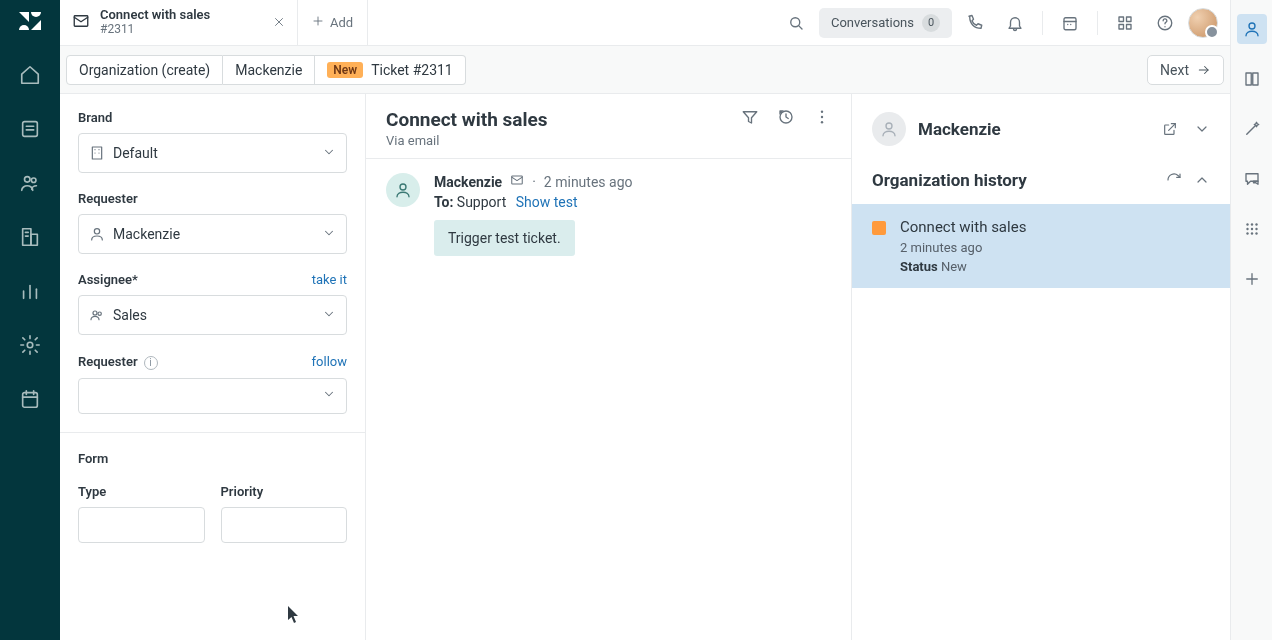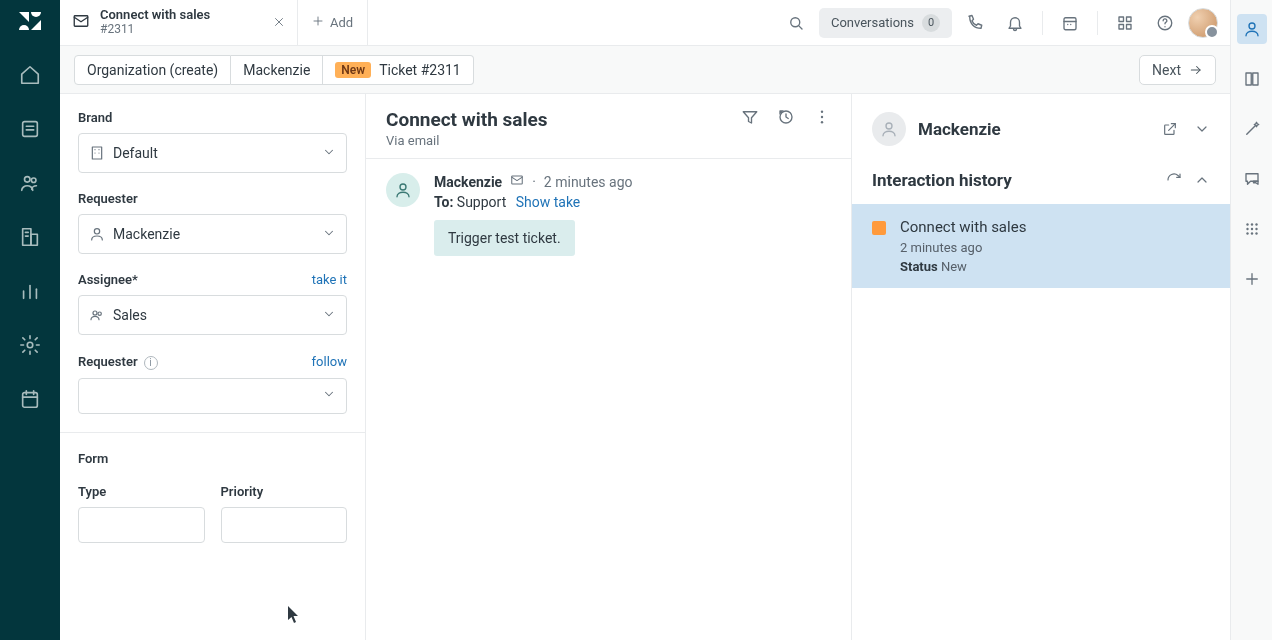--- a/index.html
+++ b/index.html
@@ -34,21 +34,21 @@
   .topbar-right { display: flex; align-items: center; gap: 6px; padding-right: 12px; }
   .top-icon { width: 34px; height: 34px; display: flex; align-items: center; justify-content: center; color: #68737d; cursor: pointer; }
   .top-icon svg { width: 18px; height: 18px; }
   .top-sep { width: 1px; height: 24px; background: #e9ebed; margin: 0 4px; }
   .conv-btn { background: #eceef0; border-radius: 5px; padding: 6px 12px; display: flex; align-items: center; gap: 8px; color: #49545c; font-size: 13px; cursor: pointer; }
   .conv-count { background: #d8dcde; border-radius: 10px; min-width: 18px; height: 18px; display: inline-flex; align-items: center; justify-content: center; font-size: 11px; color: #49545c; }
   .avatar-img { width: 30px; height: 30px; border-radius: 50%; background: radial-gradient(circle at 30% 30%, #f0d0b0, #c89060); border: 1px solid #d8dcde; position: relative; }
   .avatar-img::after { content: ""; position: absolute; right: -2px; bottom: -2px; width: 10px; height: 10px; border-radius: 50%; background: #87929d; border: 2px solid #fff; }
 
   
-  .crumb-row { background: #f8f9f9; border-bottom: 1px solid #e9ebed; display: flex; align-items: center; padding: 0 14px; gap: 0; }
+  .crumb-row { background: #f8f9f9; border-bottom: 1px solid #e9ebed; display: flex; align-items: center; padding: 0 6px; gap: 0; }
   .crumb { border: 1px solid #d8dcde; padding: 6px 12px; background: #fff; font-size: 14px; cursor: pointer; display: flex; align-items: center; gap: 8px; }
   .crumb:first-child { border-top-left-radius: 4px; border-bottom-left-radius: 4px; }
   .crumb + .crumb { border-left: none; }
   .crumb.active { background: #fff; }
   .new-badge { background: #ffb057; color: #703815; border-radius: 3px; padding: 1px 6px; font-size: 12px; font-weight: 600; }
   .crumb-spacer { flex: 1; }
   .next-btn { border: 1px solid #d8dcde; background: #fff; border-radius: 5px; padding: 6px 12px; display: flex; align-items: center; gap: 8px; color: #49545c; cursor: pointer; }
 
   
   .workspace { display: grid; grid-template-columns: 306px 1fr 378px; min-height: 0; }
@@ -409,21 +409,21 @@
                 <span><svg width="14" height="14" viewBox="0 0 24 24">
                       <rect x="3" y="5" width="18" height="14" rx="1"></rect>
                       <path d="M3 7l9 6 9-6"></path>
                     </svg></span>
                 <span>·</span>
                 <span>2 minutes ago</span>
               </div>
               <div class="msg-to">
                 <b>To:</b>
                 <span>Support</span>
-                <span class="show-more">Show take</span>
+                <span class="show-more">Show test</span>
               </div>
               <div class="msg-content">Trigger test ticket.</div>
             </div>
           </div>
         </div>
 
       </div>
 
       <div class="context">
         <div class="ctx-head">
@@ -443,21 +443,21 @@
                 </svg>
               </span>
             <span>
                 <svg width="16" height="16" viewBox="0 0 24 24">
                   <polyline points="6 9 12 15 18 9"></polyline>
                 </svg>
               </span>
           </div>
         </div>
         <div class="ctx-section-head">
-          <h3>Interaction history</h3>
+          <h3>Organization history</h3>
           <span class="sec-icon">
               <svg width="16" height="16" viewBox="0 0 24 24">
                 <path d="M3 12a9 9 0 0 1 15-6.7L21 8"></path>
                 <polyline points="21 3 21 8 16 8"></polyline>
               </svg>
             </span>
           <span class="sec-icon">
               <svg width="16" height="16" viewBox="0 0 24 24">
                 <polyline points="6 15 12 9 18 15"></polyline>
               </svg>

